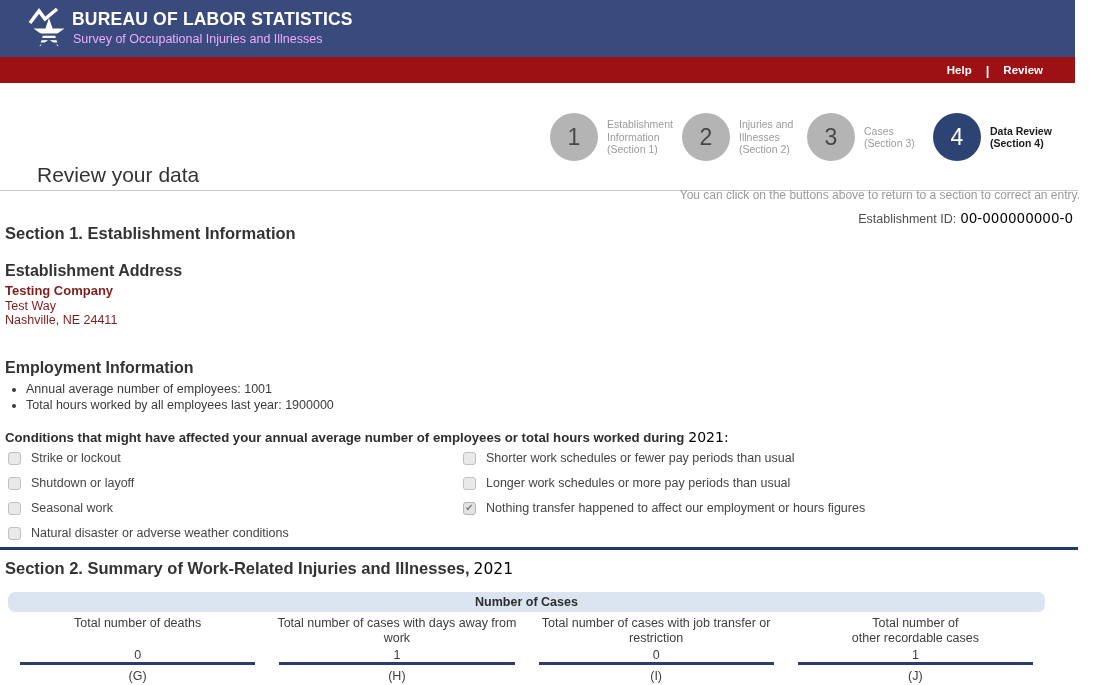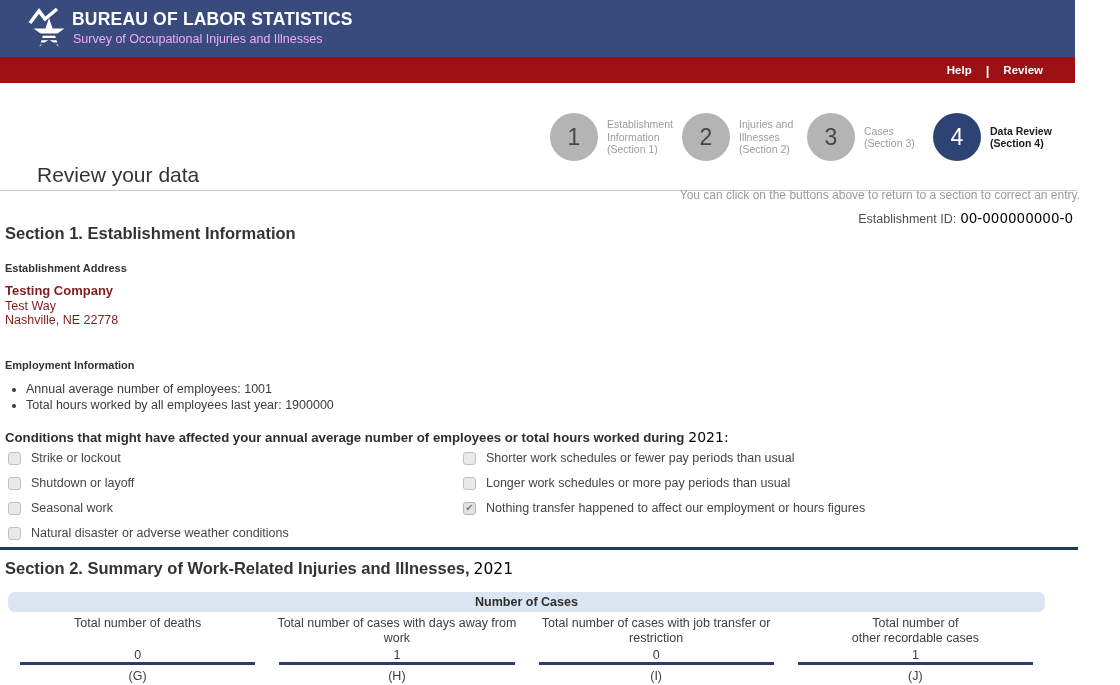--- a/index.html
+++ b/index.html
@@ -29,21 +29,21 @@
   .step.active .step-label{color:#1c1c1c;font-weight:bold;}
 
   .page-title{position:absolute;left:5px;top:163px;font-size:21px;color:#333;margin-left:32px;}
   .title-rule{position:absolute;left:0;top:190px;width:1078px;border-bottom:1px solid #c9c9c9;}
   .hint{position:absolute;top:188px;right:40px;font-size:12px;color:#9a9a9a;}
   .estab-id{position:absolute;top:210px;right:47px;font-size:12.5px;color:#4e4e4e;}
   .id-value{font-family:"DejaVu Sans",sans-serif;font-size:13.5px;color:#000;margin-left:4px;}
 
   .sec-heading{position:absolute;left:5px;font-size:16.5px;font-weight:bold;color:#333;white-space:nowrap;}
   .sec1-heading{top:224px;} .sec2-heading{top:559px;}
-  .sub-heading{position:absolute;left:5px;font-size:11px;font-weight:bold;color:#333;}
+  .sub-heading{position:absolute;left:5px;font-size:16px;font-weight:bold;color:#333;}
   .addr-heading{top:262px;} .emp-heading{top:359px;}
   .company{position:absolute;left:5px;top:284px;font-size:12.5px;line-height:14.5px;color:#7f1d1d;}
   .company .name{font-weight:bold;font-size:13px;}
   .bullets{position:absolute;left:12px;top:382px;margin:0;padding-left:14px;font-size:12.5px;line-height:15.5px;color:#3b3b3b;}
   .cond-heading{position:absolute;left:5px;top:429px;font-size:13.2px;font-weight:bold;color:#2e2e2e;white-space:nowrap;}
   .year{font-family:"DejaVu Sans",sans-serif;font-weight:normal;font-size:14px;color:#000;margin-left:4px;}
   .year2{font-family:"DejaVu Sans",sans-serif;font-weight:normal;font-size:15.5px;color:#000;margin-left:4px;}
 
   .conds{position:absolute;left:8px;top:451px;width:1062px;display:grid;grid-template-columns:455px 1fr;row-gap:11px;}
   .cond{display:flex;align-items:center;gap:10px;font-size:12.5px;color:#454545;height:14px;}
@@ -118,21 +118,21 @@
   <span>Establishment ID:</span><span class="id-value">00-000000000-0</span>
 </div>
 
 <div class="sec-heading sec1-heading">Section 1. Establishment Information</div>
 
 <div class="sub-heading addr-heading">Establishment Address</div>
 
 <div class="company">
   <div class="name">Testing Company</div>
   <div>Test Way</div>
-  <div>Nashville, NE 22778</div>
+  <div>Nashville, NE 24411</div>
 </div>
 
 <div class="sub-heading emp-heading">Employment Information</div>
 <ul class="bullets">
     <li>Annual average number of employees: 1001</li>
     <li>Total hours worked by all employees last year: 1900000</li>
   </ul>
 
 <div class="cond-heading">
   <span>Conditions that might have affected your annual average number of employees or total hours worked during</span><span class="year">2021:</span>

